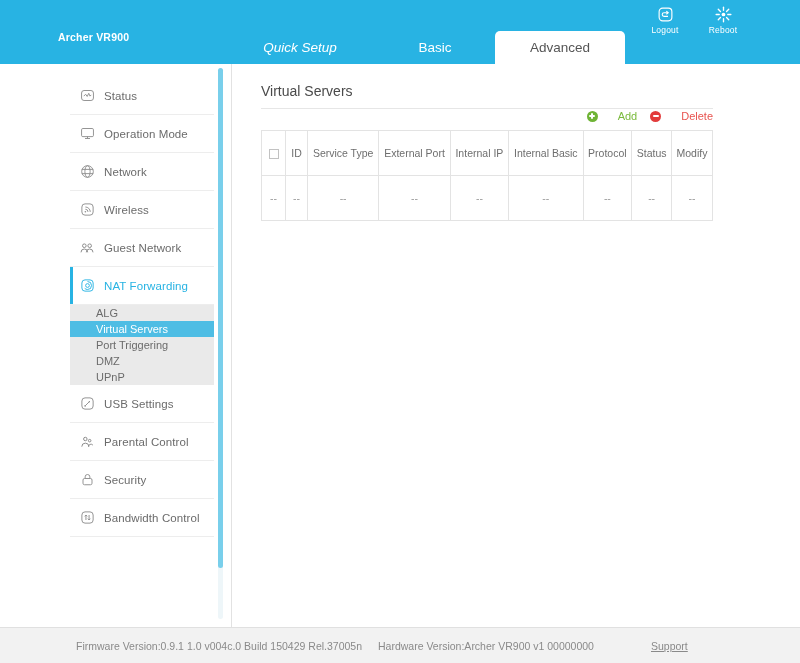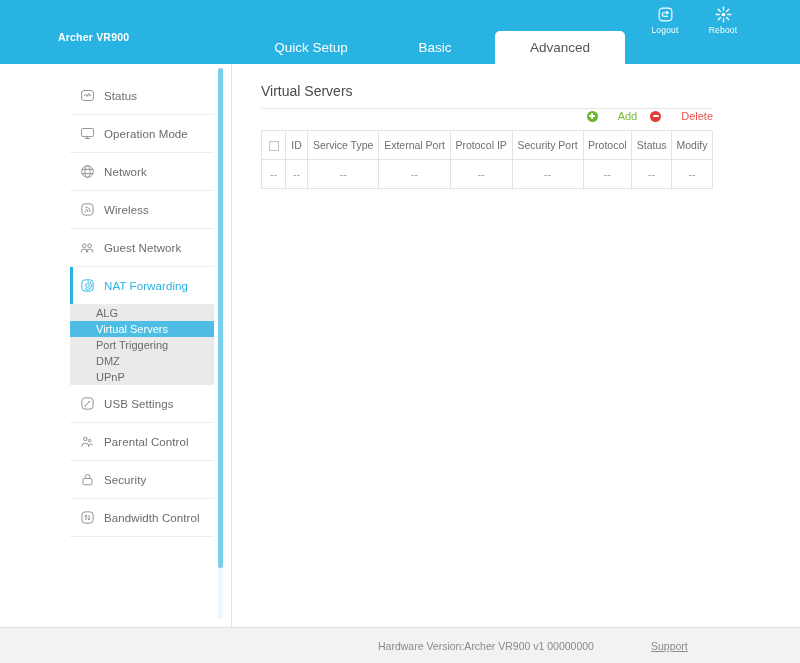--- a/index.html
+++ b/index.html
@@ -32,21 +32,21 @@
   }
 
   .nav { position: absolute; left: 230px; top: 0; height: 64px; }
   .nav-tab {
     position: absolute; top: 31px;
     height: 33px; line-height: 33px;
     text-align: center;
     font-size: 13.5px; color: #ffffff;
     cursor: pointer;
   }
-  .nav-tab.t1 { left: 16px;   width: 130px; }
+  .nav-tab.t1 { left: 5px;   width: 130px; font-style: italic; }
   .nav-tab.t2 { left: 150px; width: 110px; }
   .nav-tab.active {
     left: 265px; width: 130px;
     background: #ffffff; color: #555555;
     border-radius: 5px 5px 0 0;
     font-size: 13.5px;
   }
 
   .hdr-icons { position: absolute; right: 58px; top: 6px; display: flex; gap: 20px; }
   .hdr-btn {
@@ -163,21 +163,21 @@
     border-collapse: collapse;
     background: #ffffff;
   }
   table.vs th, table.vs td {
     border: 1px solid #e3e3e3;
     font-weight: normal;
     text-align: center;
     color: #6e6e6e;
     font-size: 10.5px;
     height: 29px;
-    padding: 0 4px;
+    padding: 16px 4px;
     white-space: nowrap;
   }
   table.vs td { color: #9b9b9b; font-size: 10.5px; }
   .cb {
     width: 10px; height: 10px;
     border: 1px solid #c2c2c2; background:#fff;
     display: inline-block; vertical-align: middle;
     cursor: pointer;
   }
   .col-chk { width: 24px; }
@@ -402,22 +402,22 @@
 
       <table class="vs">
         <thead>
           <tr>
             <th class="col-chk">
               <span class="cb"></span>
             </th>
             <th class="col-id">ID</th>
             <th>Service Type</th>
             <th>External Port</th>
-            <th>Protocol IP</th>
-            <th>Security Port</th>
+            <th>Internal IP</th>
+            <th>Internal Basic</th>
             <th>Protocol</th>
             <th>Status</th>
             <th>Modify</th>
           </tr>
         </thead>
         <tbody>
           <tr>
             <td>--</td>
             <td>--</td>
             <td>--</td>
@@ -429,18 +429,19 @@
             <td>--</td>
           </tr>
         </tbody>
       </table>
 
     </div>
   </div>
 
   <div class="footer">
     <div class="footer-inner">
+      <div class="fw">Firmware Version:0.9.1 1.0 v004c.0 Build 150429 Rel.37005n</div>
       <div class="hw">Hardware Version:Archer VR900 v1 00000000</div>
       <div class="sup">Support</div>
     </div>
   </div>
 
 </div>
 
 </body></html>

